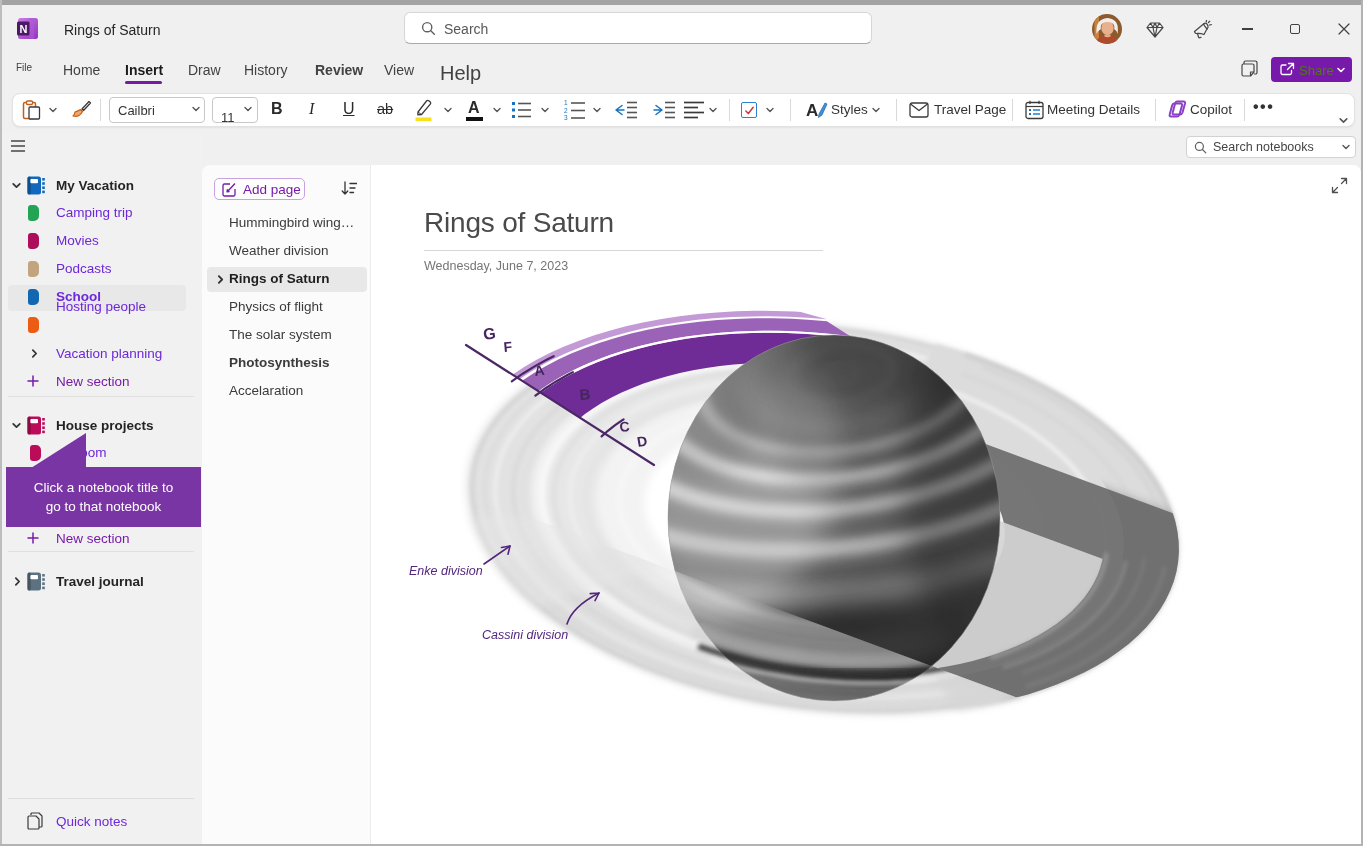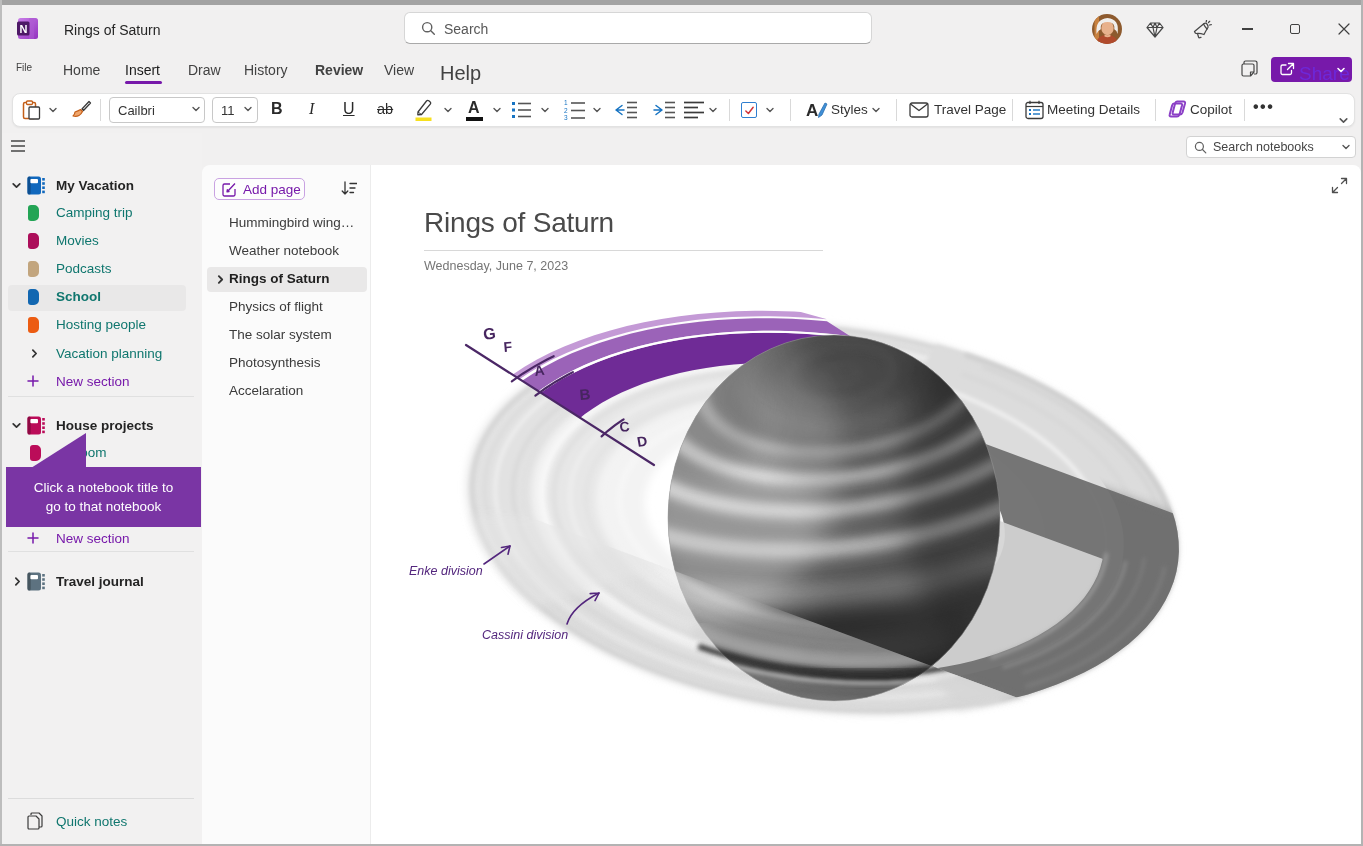--- a/index.html
+++ b/index.html
@@ -1,17 +1,17 @@
 <!DOCTYPE html>
 <html><head><meta charset="utf-8"><style>
 *{margin:0;padding:0;box-sizing:border-box}
 html,body{width:1363px;height:846px}
 body{position:relative;font-family:"Liberation Sans",sans-serif;background:#f1f0f0;overflow:hidden}
 .abs{position:absolute}
-.txt{position:absolute;white-space:nowrap;color:#0f766e;font-size:13.5px}
+.txt{position:absolute;white-space:nowrap;color:#6d28d9;font-size:13.5px}
 .vdiv{position:absolute;width:1px;background:#d9d9d9}
 </style></head><body>
 
 <div class="abs" style="left:0;top:0;width:1363px;height:5px;background:#a3a3a3"></div>
 <div class="abs" style="left:0;top:0;width:2px;height:846px;background:#bdbdbd"></div>
 <div class="abs" style="left:1361px;top:0;width:2px;height:846px;background:#b3b3b3"></div>
 <div class="abs" style="left:0;top:844px;width:1363px;height:2px;background:#b3b3b3"></div>
 <svg class="abs" style="left:17px;top:18px" width="21" height="21" viewBox="0 0 21 21">
 <defs>
       <linearGradient id="ong" x1="0" y1="0" x2="1" y2="1">
@@ -57,42 +57,42 @@
 <path d="M16.5,2.5 l1.2,-1.2 M17.5,5 l1.8,-0.3 M14.2,1.8 l0.3,-1.5"></path>
 </g>
   </svg>
 <div class="abs" style="left:1242px;top:28px;width:11px;height:1.6px;background:#404040"></div>
 <div class="abs" style="left:1290px;top:24px;width:10px;height:10px;border:1.4px solid #404040;border-radius:2px"></div>
 <svg class="abs" style="left:1338px;top:23px" width="12" height="12" viewBox="0 0 12 12">
     <path d="M1,1 L11,11 M11,1 L1,11" stroke="#404040" stroke-width="1.2" stroke-linecap="round"></path>
   </svg>
 <div class="txt" style="left:16px;top:62px;font-size:10px;font-weight:normal;color:#424242">File</div>
 <div class="txt" style="left:63px;top:62px;font-size:14px;font-weight:normal;color:#424242">Home</div>
-<div class="txt" style="left:125px;top:62px;font-size:14px;font-weight:normal;color:#1b1b1b">Insert</div>
+<div class="txt" style="left:125px;top:62px;font-size:14px;font-weight:bold;color:#1b1b1b">Insert</div>
 <div class="txt" style="left:188px;top:62px;font-size:14px;font-weight:normal;color:#424242">Draw</div>
 <div class="txt" style="left:244px;top:62px;font-size:14px;font-weight:normal;color:#424242">History</div>
 <div class="txt" style="left:315px;top:62px;font-size:14px;font-weight:bold;color:#424242">Review</div>
 <div class="txt" style="left:384px;top:62px;font-size:14px;font-weight:normal;color:#424242">View</div>
 <div class="txt" style="left:440px;top:62px;font-size:20px;font-weight:normal;color:#424242">Help</div>
 <div class="abs" style="left:125px;top:81px;width:37px;height:2.6px;background:#7719aa;border-radius:2px"></div>
 <svg class="abs" style="left:1240px;top:60px" width="19" height="19" viewBox="0 0 19 19">
     <g fill="none" stroke="#474747" stroke-width="1.2" stroke-linejoin="round">
 <path d="M4,4 V2.5 A1.5,1.5 0 0 1 5.5,1 H15 A1.8,1.8 0 0 1 17,3 V12.5 A1.5,1.5 0 0 1 15.5,14 H14"></path>
 <path d="M2,5.5 A1.5,1.5 0 0 1 3.5,4 H12.5 A1.5,1.5 0 0 1 14,5.5 V12 L10.5,16 H3.5 A1.5,1.5 0 0 1 2,14.5 Z"></path>
 <path d="M14,12 H10.5 V16"></path>
     </g>
   </svg>
 <div class="abs" style="left:1271px;top:57px;width:81px;height:25px;background:#7719aa;border-radius:4px"></div>
 <svg class="abs" style="left:1279px;top:62px" width="16" height="15" viewBox="0 0 16 15">
     <g fill="none" stroke="#fff" stroke-width="1.3" stroke-linecap="round" stroke-linejoin="round">
 <path d="M7,3 H3.5 A1.5,1.5 0 0 0 2,4.5 V11 A1.5,1.5 0 0 0 3.5,12.5 H11 A1.5,1.5 0 0 0 12.5,11 V8.5"></path>
 <path d="M9.5,1.5 H14.5 V6.5 M14.5,1.5 L8.5,7.5"></path>
     </g>
   </svg>
-<div class="txt" style="left:1299px;top:63px;font-size:19px;color:#6d28d9">Share</div>
+<div class="txt" style="left:1299px;top:63px;font-size:13px;color:#4d7c0f">Share</div>
 <svg class="abs" style="left:1336px;top:65px" width="10" height="10" viewBox="0 0 10 10">
     <path d="M2,3.5 L5,6.5 L8,3.5" fill="none" stroke="#fff" stroke-width="1.6" stroke-linecap="round" stroke-linejoin="round"></path>
   </svg>
 <div class="abs" style="left:12px;top:93px;width:1343px;height:34px;background:#ffffff;border:1px solid #e2e2e2;border-radius:8px;box-shadow:0 1px 2px rgba(0,0,0,0.06)"></div>
 <svg class="abs" style="left:22px;top:100px" width="19" height="20" viewBox="0 0 19 20">
     <g fill="none" stroke-linejoin="round">
 <rect x="1.5" y="2.5" width="12" height="16" rx="1.5" stroke="#c35f19" stroke-width="1.5"></rect>
 <rect x="4.5" y="1" width="6" height="3.5" rx="1" fill="#fff" stroke="#c35f19" stroke-width="1.3"></rect>
 <rect x="7" y="7" width="10.5" height="12" rx="1" fill="#fff" stroke="#3a3a3a" stroke-width="1.3"></rect>
 </g>
@@ -106,21 +106,21 @@
 <path d="M5,13 Q8,12 10.5,10.5 L12.5,12.5 Q11,15.5 9,16.5 Q6.5,17.8 3,17 Q4.8,15.5 5,13 Z" fill="#f0a56b" stroke="#c35f19" stroke-width="1.2" stroke-linejoin="round"></path>
 </g>
   </svg>
 <div class="vdiv" style="left:100px;top:99px;height:22px"></div>
 <div class="abs" style="left:109px;top:97px;width:96px;height:26px;border:1px solid #c8c8c8;border-radius:4px;background:#fff"></div>
 <div class="txt" style="left:118px;top:103px;font-size:13px;color:#333">Cailbri</div>
 <svg class="abs" style="left:191px;top:104px" width="10" height="10" viewBox="0 0 10 10">
     <path d="M2,3.5 L5,6.5 L8,3.5" fill="none" stroke="#555" stroke-width="1.4" stroke-linecap="round" stroke-linejoin="round"></path>
   </svg>
 <div class="abs" style="left:212px;top:97px;width:46px;height:26px;border:1px solid #c8c8c8;border-radius:4px;background:#fff"></div>
-<div class="txt" style="left:221px;top:103px;font-size:13px;color:#333">11</div>
+<div class="txt" style="left:221px;top:110px;font-size:13px;color:#333">11</div>
 <svg class="abs" style="left:243px;top:104px" width="10" height="10" viewBox="0 0 10 10">
     <path d="M2,3.5 L5,6.5 L8,3.5" fill="none" stroke="#555" stroke-width="1.4" stroke-linecap="round" stroke-linejoin="round"></path>
   </svg>
 <div class="txt" style="left:271px;top:100px;font-size:16px;font-weight:bold;color:#2a2a2a">B</div>
 <div class="txt" style="left:309px;top:100px;font-size:16px;font-style:italic;font-family:'Liberation Serif',serif;color:#2a2a2a">I</div>
 <div class="txt" style="left:343px;top:100px;font-size:16px;text-decoration:underline;color:#2a2a2a">U</div>
 <div class="txt" style="left:377px;top:101px;font-size:14.5px;text-decoration:line-through;color:#2a2a2a">ab</div>
 <svg class="abs" style="left:412px;top:98px" width="22" height="24" viewBox="0 0 22 24">
 <path d="M6,14 L14.5,3 Q15.5,1.8 16.8,2.8 L18.2,4 Q19.3,5 18.3,6.2 L9.5,16.5 L5.8,16.8 Z" fill="#fff" stroke="#3a3a3a" stroke-width="1.3" stroke-linejoin="round"></path>
 <path d="M6,14 L9.5,16.5" fill="none" stroke="#3a3a3a" stroke-width="1"></path>
@@ -282,21 +282,21 @@
 <div class="abs" style="left:8px;top:285px;width:178px;height:26px;background:#e9e8e8;border-radius:4px"></div>
 <div class="abs" style="left:28px;top:205px;width:11px;height:16px;background:#23a455;border-radius:3px 5px 5px 3px"></div>
 <div class="txt" style="left:56px;top:205px;font-weight:normal">Camping trip</div>
 <div class="abs" style="left:28px;top:233px;width:11px;height:16px;background:#ac0e5a;border-radius:3px 5px 5px 3px"></div>
 <div class="txt" style="left:56px;top:233px;font-weight:normal">Movies</div>
 <div class="abs" style="left:28px;top:261px;width:11px;height:16px;background:#c2a57e;border-radius:3px 5px 5px 3px"></div>
 <div class="txt" style="left:56px;top:261px;font-weight:normal">Podcasts</div>
 <div class="abs" style="left:28px;top:289px;width:11px;height:16px;background:#1267b1;border-radius:3px 5px 5px 3px"></div>
 <div class="txt" style="left:56px;top:289px;font-weight:bold">School</div>
 <div class="abs" style="left:28px;top:317px;width:11px;height:16px;background:#ec5c12;border-radius:3px 5px 5px 3px"></div>
-<div class="txt" style="left:56px;top:317px;font-weight:normal">Hosting people</div>
+<div class="txt" style="left:56px;top:299px;font-weight:normal">Hosting people</div>
 <svg class="abs" style="left:29px;top:348px" width="11" height="11" viewBox="0 0 10 10">
     <path d="M3.5,2 L6.5,5 L3.5,8" fill="none" stroke="#333" stroke-width="1.6" stroke-linecap="round" stroke-linejoin="round"></path>
   </svg>
 <div class="txt" style="left:56px;top:346px">Vacation planning</div>
 <svg class="abs" style="left:27px;top:375px" width="12" height="12" viewBox="0 0 12 12">
     <path d="M6,1 V11 M1,6 H11" stroke="#7719aa" stroke-width="1.5" stroke-linecap="round"></path>
   </svg>
 <div class="txt" style="left:56px;top:374px;color:#7719aa">New section</div>
 <div class="abs" style="left:8px;top:396px;width:186px;height:1px;background:#e0e0e0"></div>
 <svg class="abs" style="left:11px;top:420px" width="11" height="11" viewBox="0 0 10 10">
@@ -362,25 +362,25 @@
 <svg class="abs" style="left:341px;top:181px" width="16" height="15" viewBox="0 0 16 15">
     <g stroke="#333" stroke-width="1.3" fill="none" stroke-linecap="round">
 <path d="M4,1 V13 M4,13 L1.2,10 M4,13 L6.8,10"></path>
       <line x1="9" y1="2.5" x2="16" y2="2.5"></line>
       <line x1="9" y1="7" x2="14" y2="7"></line>
       <line x1="9" y1="11.5" x2="12.5" y2="11.5"></line>
     </g>
   </svg>
 <div class="abs" style="left:207px;top:267px;width:160px;height:25px;background:#e9e8e8;border-radius:4px"></div>
 <div class="txt" style="left:229px;top:215px;font-weight:normal;color:#3b3b3b">Hummingbird wing…</div>
-<div class="txt" style="left:229px;top:243px;font-weight:normal;color:#3b3b3b">Weather notebook</div>
+<div class="txt" style="left:229px;top:243px;font-weight:normal;color:#3b3b3b">Weather division</div>
 <div class="txt" style="left:229px;top:271px;font-weight:bold;color:#1f1f1f">Rings of Saturn</div>
 <div class="txt" style="left:229px;top:299px;font-weight:normal;color:#3b3b3b">Physics of flight</div>
 <div class="txt" style="left:229px;top:327px;font-weight:normal;color:#3b3b3b">The solar system</div>
-<div class="txt" style="left:229px;top:355px;font-weight:normal;color:#3b3b3b">Photosynthesis</div>
+<div class="txt" style="left:229px;top:355px;font-weight:bold;color:#3b3b3b">Photosynthesis</div>
 <div class="txt" style="left:229px;top:383px;font-weight:normal;color:#3b3b3b">Accelaration</div>
 <svg class="abs" style="left:215px;top:274px" width="11" height="11" viewBox="0 0 10 10">
     <path d="M3.5,2 L6.5,5 L3.5,8" fill="none" stroke="#333" stroke-width="1.7" stroke-linecap="round" stroke-linejoin="round"></path>
   </svg>
 <div class="abs" style="left:424px;top:207px;font-size:28px;color:#4a4a4a;letter-spacing:-0.2px;font-family:'Liberation Sans',sans-serif;font-weight:normal">Rings of Saturn</div>
 <div class="abs" style="left:424px;top:250px;width:399px;height:1px;background:#d8d8d8"></div>
 <div class="txt" style="left:424px;top:259px;font-size:12.5px;color:#757575">Wednesday, June 7, 2023</div>
 <svg class="abs" style="left:1331px;top:177px" width="17" height="17" viewBox="0 0 17 17">
     <g fill="none" stroke="#4f4f4f" stroke-width="1.3" stroke-linecap="round" stroke-linejoin="round">
       <path d="M10.5,6.5 L15.5,1.5 M10.5,1.5 H15.5 V6.5 M6.5,10.5 L1.5,15.5 M1.5,10.5 V15.5 H6.5"></path>

